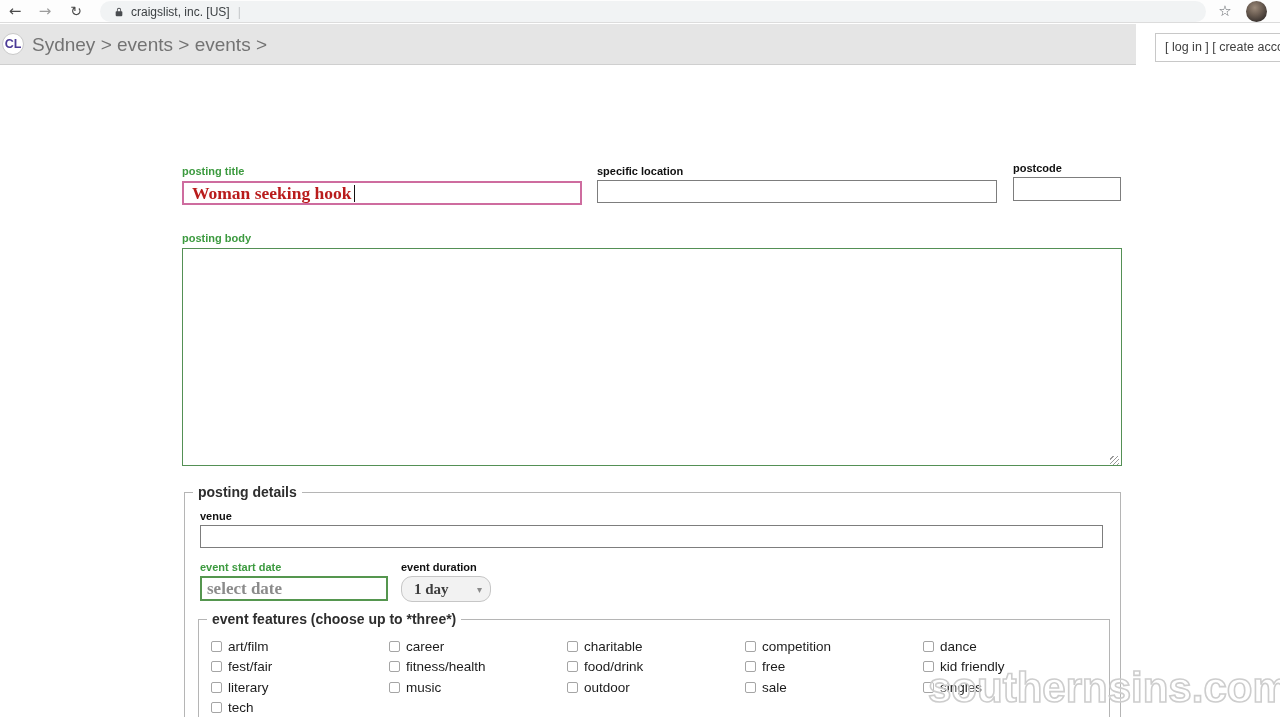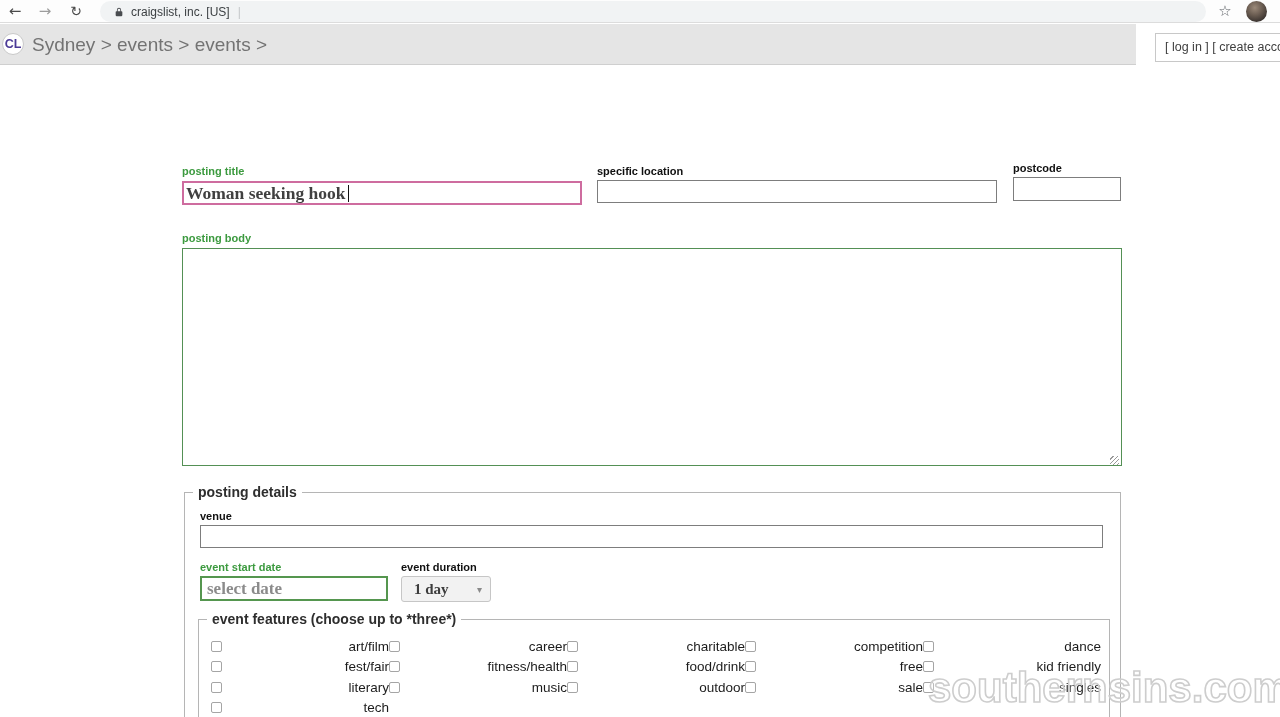--- a/index.html
+++ b/index.html
@@ -32,37 +32,37 @@
   .breadcrumb{position:absolute;left:32px;top:0;height:41px;line-height:41px;font-size:19px;color:#737373;cursor:pointer;}
   .login-box{position:absolute;left:1155px;top:9px;height:29px;background:#fff;border:1px solid #c8c8c8;
     line-height:27px;padding:0 9px;font-size:12.5px;color:#3232aa;white-space:nowrap;}
   .login-box a{color:#404040;text-decoration:none;cursor:pointer;}
   
   .content{position:absolute;left:0;top:65px;width:1280px;height:652px;}
   .flabel{position:absolute;font-size:11px;font-weight:bold;color:#101010;white-space:nowrap;}
   .flabel.green{color:#3c9a3f;}
   .text-input{position:absolute;background:#fff;border:1px solid #7d7d7d;font-family:"Liberation Serif",serif;font-size:16px;padding:0 4px;}
   .title-input{position:absolute;left:182px;top:116px;width:400px;height:24px;border:2px solid #ce6c9f;background:#fff;
-    font-family:"Liberation Serif",serif;font-weight:bold;font-size:17.5px;color:#404040;line-height:20px;padding:0 0 0 2px;display:flex;align-items:center;cursor:text;}
+    font-family:"Liberation Serif",serif;font-weight:bold;font-size:17.5px;color:#b91c1c;line-height:20px;padding:0 0 0 8px;display:flex;align-items:center;cursor:text;}
   .caret{display:inline-block;width:1px;height:17px;background:#111;margin-left:3px;}
   .body-textarea{position:absolute;left:182px;top:183px;width:940px;height:218px;border:1px solid #549055;background:#fff;resize:none;outline:none;font-family:"Liberation Serif",serif;font-size:15px;}
   .resize-handle{position:absolute;left:1110px;top:391px;width:9px;height:9px;
     background:repeating-linear-gradient(135deg,transparent 0 2px,#9a9a9a 2px 3px);cursor:nwse-resize;}
   fieldset{position:absolute;border:1px solid #b5b5b5;margin:0;padding:0;}
   fieldset legend{font-size:14px;color:#2e2e2e;font-weight:bold;padding:0 5px;margin-left:8px;}
   .fs-details{left:184px;top:419px;width:937px;height:380px;}
   .fs-features{left:198px;top:546px;width:912px;height:240px;}
   .date-input{position:absolute;left:200px;top:511px;width:188px;height:25px;border:2px solid #55964f;background:#fff;
     font-family:"Liberation Serif",serif;font-weight:bold;font-size:17px;color:#8b8b8b;line-height:21px;padding-left:5px;cursor:text;}
-  .duration-select{position:absolute;left:401px;top:511px;width:90px;height:26px;background:#f2f2f2;border:1px solid #c6c6c6;border-radius:3px;
+  .duration-select{position:absolute;left:401px;top:511px;width:90px;height:26px;background:#f2f2f2;border:1px solid #c6c6c6;border-radius:11px;
     display:flex;align-items:center;justify-content:space-between;padding:0 8px 0 12px;cursor:pointer;}
   .duration-select .val{font-family:"Liberation Serif",serif;font-weight:bold;font-size:15px;color:#3d3d3d;}
   .duration-select .dd{font-family:"DejaVu Sans",sans-serif;font-size:10px;color:#8a8a8a;}
   .features-grid{position:absolute;left:211px;top:571px;width:900px;display:grid;grid-template-columns:repeat(5,178px);grid-auto-rows:20.5px;align-items:center;}
-  .feature{display:flex;align-items:center;cursor:pointer;justify-content:space-between;}
+  .feature{display:flex;align-items:center;cursor:pointer;}
   .checkbox{width:11px;height:11px;border:1px solid #a5a5a5;border-radius:2px;background:#fff;flex:0 0 11px;}
   .feature span.lbl{font-size:13.5px;color:#1c1c1c;margin-left:6px;white-space:nowrap;}
   
   .watermark{position:absolute;left:928px;top:599px;z-index:50;pointer-events:none;
     font-family:"Liberation Sans",sans-serif;font-weight:bold;font-size:42px;letter-spacing:0;
     color:rgba(255,255,255,0.25);-webkit-text-stroke:1.6px #cdcdcd;white-space:nowrap;}
 </style>
 </head>
 <body>
 

